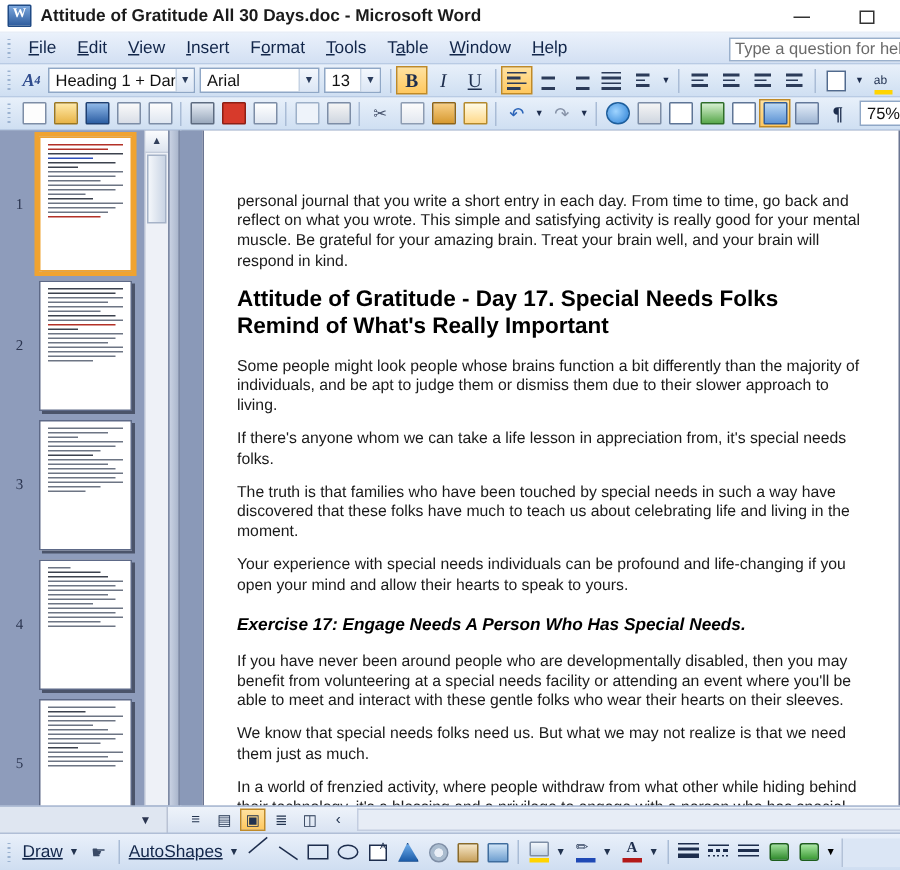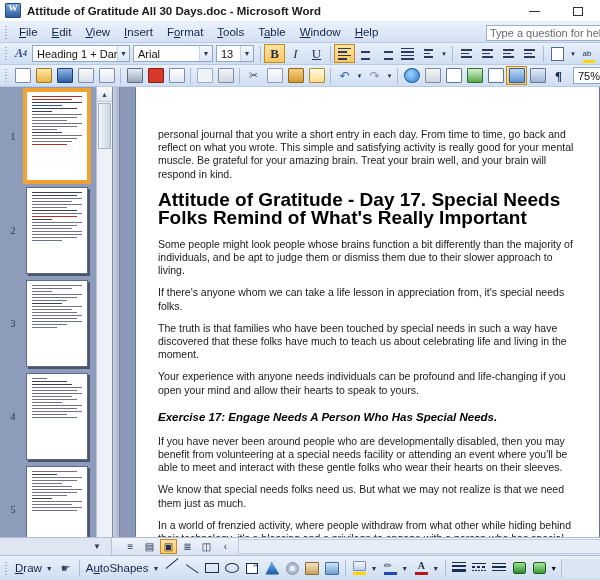--- a/index.html
+++ b/index.html
@@ -280,21 +280,21 @@
     font-family: "Liberation Sans", sans-serif;
     font-size: 10.5px;
     line-height: 13.2px;
     color: #1a1a1a;
     margin: 0 0 9px 0;
     text-align: left;
   }
   .p.clip-top { margin-top: -6px; }
   .h1 {
     font-family: "Liberation Sans", sans-serif;
-    font-size: 19px;
+    font-size: 15px;
     font-weight: bold;
     line-height: 18.5px;
     color: #000;
     margin: 10px 0 10px 0;
   }
   .ex {
     font-family: "Liberation Sans", sans-serif;
     font-size: 11.5px;
     font-weight: bold;
     font-style: italic;
@@ -336,21 +336,21 @@
 
   
   .drawbar {
     position: absolute; left: 0; top: 555px;
     width: 600px; height: 25px;
     background: linear-gradient(#e9f0fa, #cfdef1);
     border-top: 1px solid #b0bed6;
     display: flex; align-items: center;
   }
   .dlabel {
-    font-size: 11.5px; color: #12264a; padding: 0 3px; white-space: nowrap;
+    font-size: 11.5px; color: #12264a; padding: 0 3px; white-space: nowrap; text-decoration: underline;
   }
   .dcaret { font-size: 7px; color:#22334f; margin: 0 3px 0 1px; }
   .dbtn {
     width: 20px; height: 19px; flex:none;
     display:flex; align-items:center; justify-content:center;
   }
   .shape-line { width:13px; height:13px; position:relative; }
   .shape-line::after {
     content:""; position:absolute; left:0; top:50%;
     width:16px; height:1.4px; background:#1d2d4d;
@@ -730,21 +730,21 @@
         <div class="page-inner">
 
           <p class="p clip-top">personal journal that you write a short entry in each day. From time to time, go back and reflect on what you wrote. This simple and satisfying activity is really good for your mental muscle. Be grateful for your amazing brain. Treat your brain well, and your brain will respond in kind.</p>
 
           <h1 class="h1">Attitude of Gratitude - Day 17. Special Needs Folks Remind of What's Really Important</h1>
 
 
           <p class="p">Some people might look people whose brains function a bit differently than the majority of individuals, and be apt to judge them or dismiss them due to their slower approach to living.</p>
           <p class="p">If there's anyone whom we can take a life lesson in appreciation from, it's special needs folks.</p>
           <p class="p">The truth is that families who have been touched by special needs in such a way have discovered that these folks have much to teach us about celebrating life and living in the moment.</p>
-          <p class="p">Your experience with anyone needs individuals can be profound and life-changing if you open your mind and allow their hearts to speak to yours.</p>
+          <p class="p">Your experience with special needs individuals can be profound and life-changing if you open your mind and allow their hearts to speak to yours.</p>
 
           <p class="ex">Exercise 17: Engage Needs A Person Who Has Special Needs.</p>
 
           <p class="p">If you have never been around people who are developmentally disabled, then you may benefit from volunteering at a special needs facility or attending an event where you'll be able to meet and interact with these gentle folks who wear their hearts on their sleeves.</p>
           <p class="p">We know that special needs folks need us. But what we may not realize is that we need them just as much.</p>
           <p class="p">In a world of frenzied activity, where people withdraw from what other while hiding behind their technology, it's a blessing and a privilege to engage with a person who has special needs.</p>
         </div>
       </div>
     </div>
   </div>

